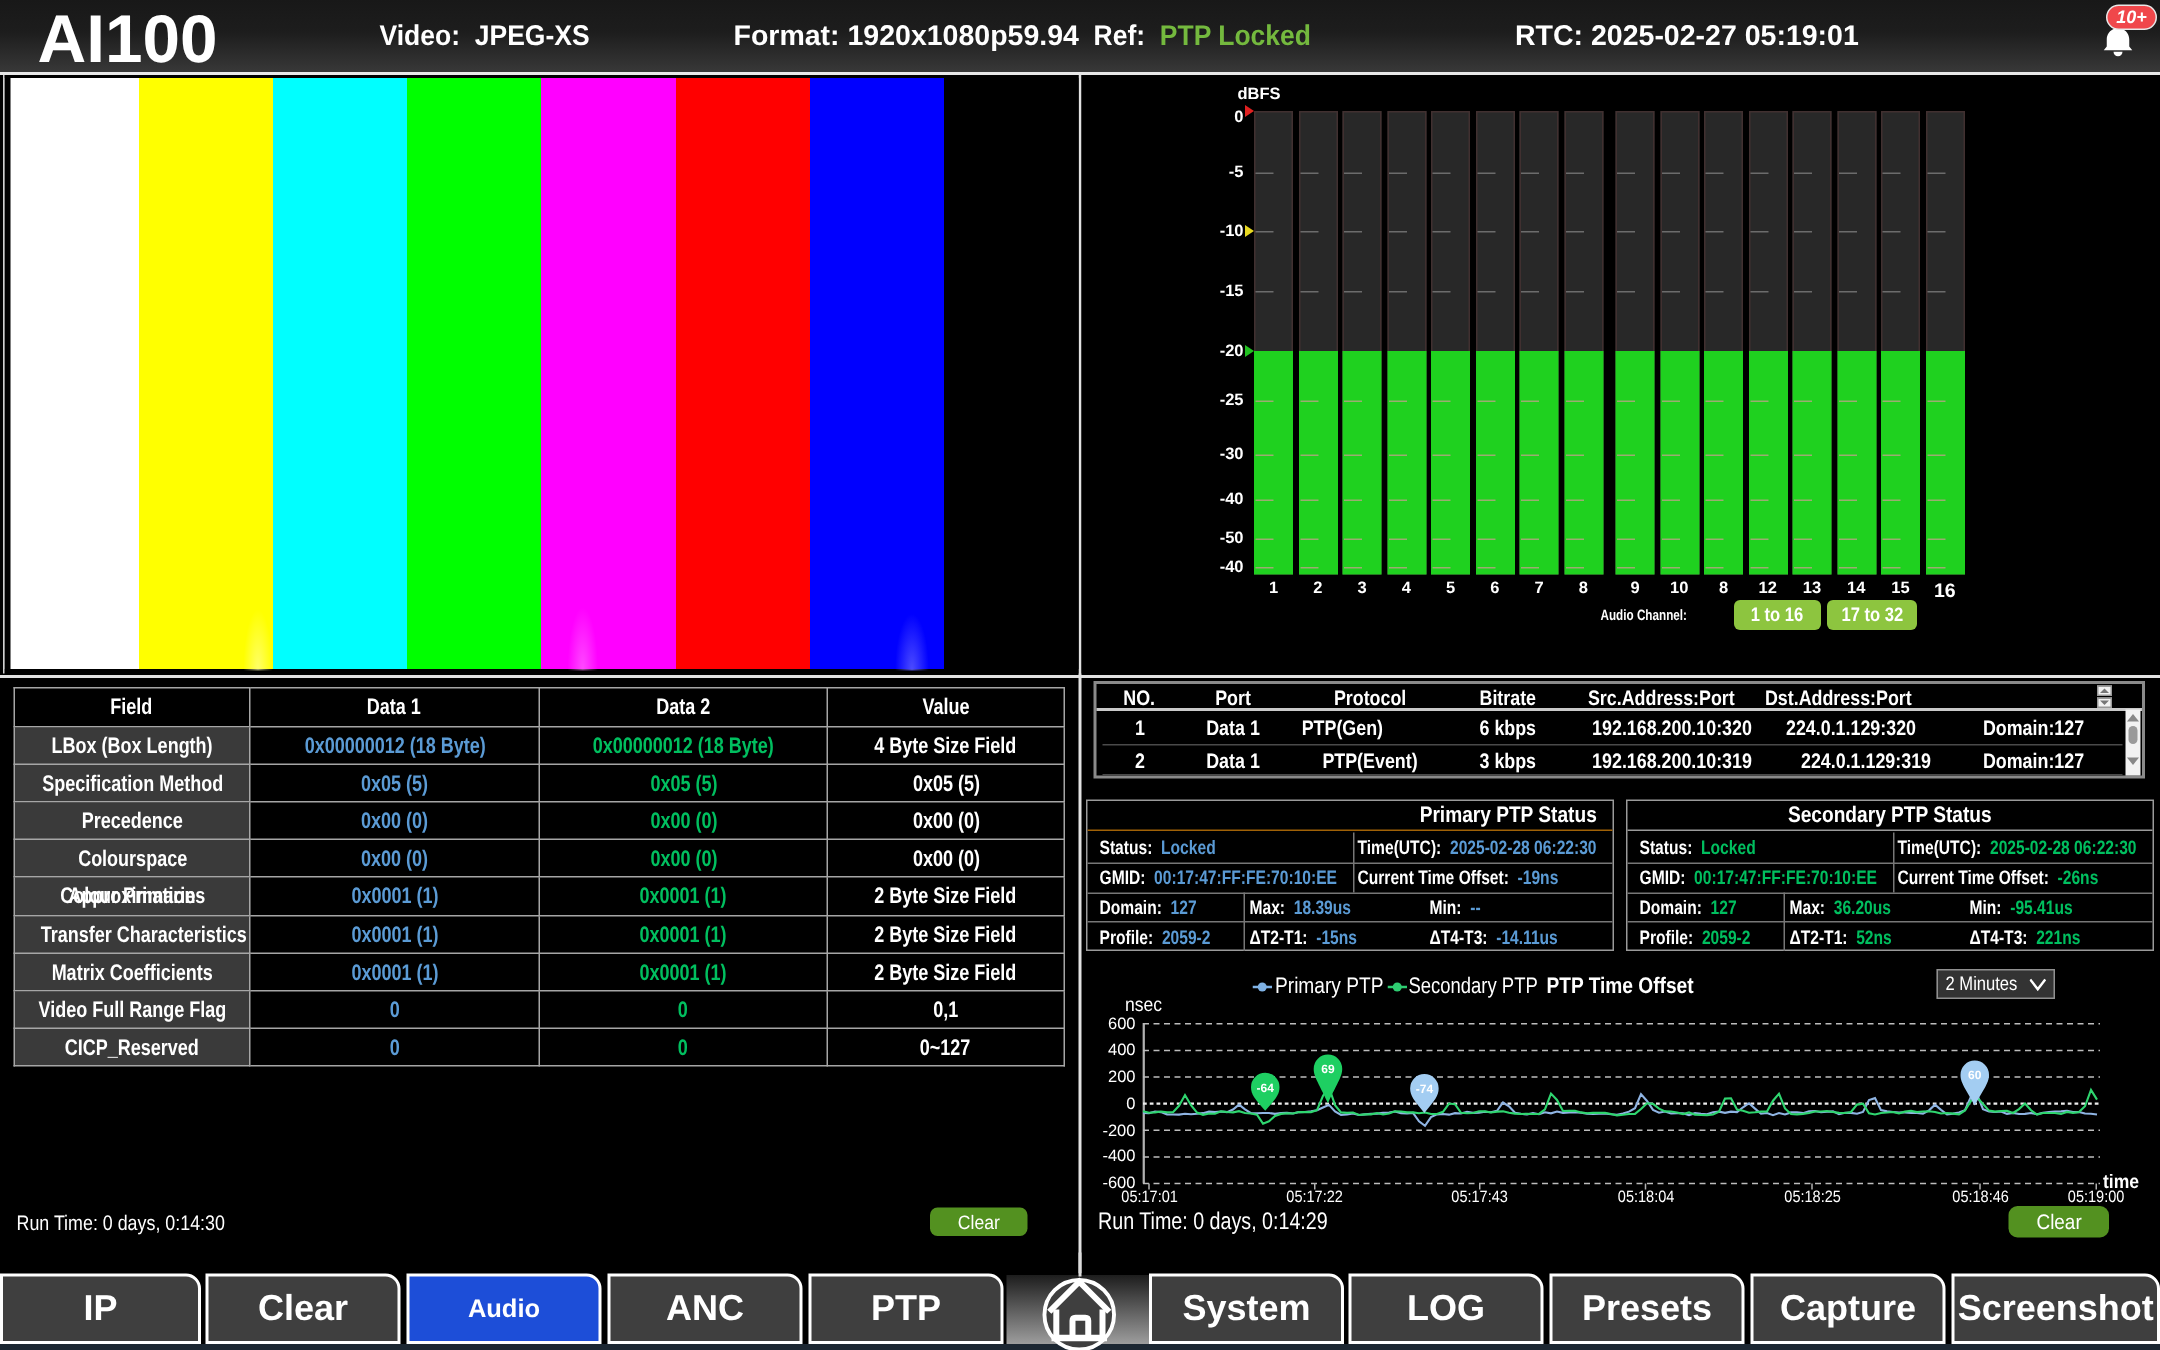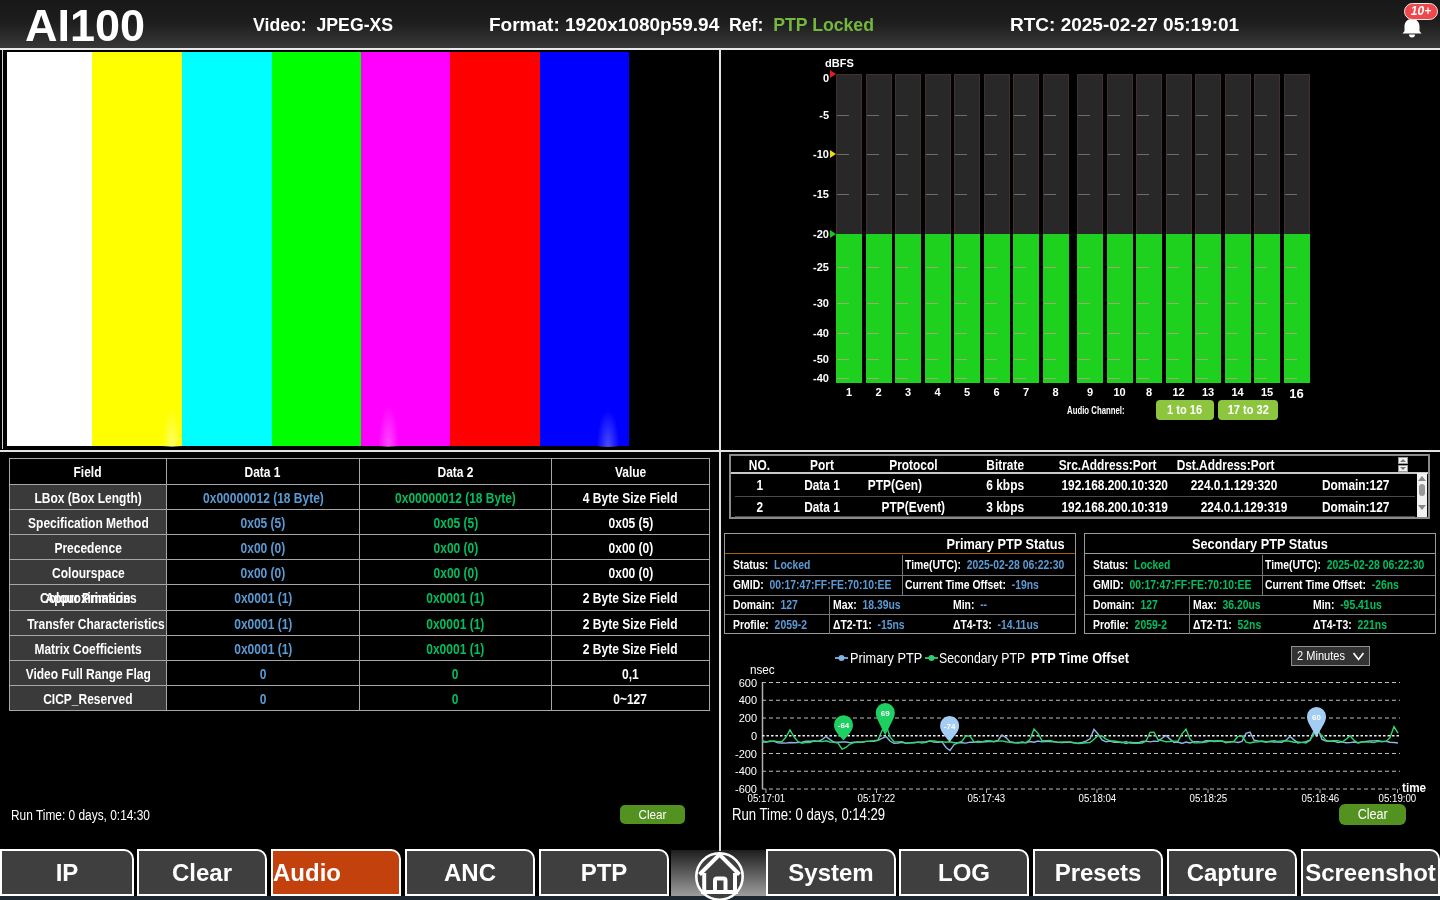--- a/index.html
+++ b/index.html
@@ -443,21 +443,21 @@
     <path d="M1316.5 737 C1309.5 724.5 1307.0 721.5 1307.0 716.5 a9.5 9.5 0 1 1 19 0 C1326.0 721.5 1323.5 724.5 1316.5 737 Z" fill="#a3cdf2"></path>
     <text x="1316.5" y="719.5" font-size="8" font-weight="bold" fill="#fff" text-anchor="middle" font-family="Liberation Sans">60</text>
   </svg>
 <div class="abs" style="left:732px;top:806px;font-size:16px;color:#fff;"><span style="display:inline-block;white-space:nowrap;transform:scaleX(0.82);transform-origin:left center;">Run Time: 0 days, 0:14:29</span></div>
 <div class="abs" style="left:1339px;top:804px;width:67px;height:20.5px;background:#539120;border-radius:6px;color:#fff;font-size:14px;text-align:center;line-height:20px;"><span style="display:inline-block;white-space:nowrap;transform:scaleX(0.9);transform-origin:center center;">Clear</span></div>
 <div class="abs" style="left:0;top:849px;width:1440px;height:51px;background:#000;">
     <div class="abs" style="left:671px;top:1px;width:95px;height:46px;background:linear-gradient(180deg,#1d1d1d,#9d9d9d);"></div>
     <div class="abs" style="left:0;top:47px;width:1440px;height:4px;background:#1c2732;"></div>
     <div class="abs b" style="left:0px;top:0px;width:134px;height:47px;background:#3f3f3f;border:2px solid #fff;border-radius:0 10px 0 0;color:#fff;font-size:24px;text-align:center;line-height:43px;">IP</div>
     <div class="abs b" style="left:137px;top:0px;width:130px;height:47px;background:#3f3f3f;border:2px solid #fff;border-radius:0 10px 0 0;color:#fff;font-size:24px;text-align:center;line-height:43px;">Clear</div>
-    <div class="abs b" style="left:271px;top:0px;width:130px;height:47px;background:#c2410c;border:2px solid #fff;border-radius:0 10px 0 0;color:#fff;font-size:24px;text-align:left;line-height:43px;">Audio</div>
+    <div class="abs b" style="left:271px;top:0px;width:130px;height:47px;background:#1d4ed8;border:2px solid #fff;border-radius:0 10px 0 0;color:#fff;font-size:17px;text-align:center;line-height:43px;">Audio</div>
     <div class="abs b" style="left:405px;top:0px;width:130px;height:47px;background:#3f3f3f;border:2px solid #fff;border-radius:0 10px 0 0;color:#fff;font-size:24px;text-align:center;line-height:43px;">ANC</div>
     <div class="abs b" style="left:539px;top:0px;width:130px;height:47px;background:#3f3f3f;border:2px solid #fff;border-radius:0 10px 0 0;color:#fff;font-size:24px;text-align:center;line-height:43px;">PTP</div>
     <div class="abs b" style="left:766px;top:0px;width:130px;height:47px;background:#3f3f3f;border:2px solid #fff;border-radius:0 10px 0 0;color:#fff;font-size:24px;text-align:center;line-height:43px;">System</div>
     <div class="abs b" style="left:899px;top:0px;width:130px;height:47px;background:#3f3f3f;border:2px solid #fff;border-radius:0 10px 0 0;color:#fff;font-size:24px;text-align:center;line-height:43px;">LOG</div>
     <div class="abs b" style="left:1033px;top:0px;width:130px;height:47px;background:#3f3f3f;border:2px solid #fff;border-radius:0 10px 0 0;color:#fff;font-size:24px;text-align:center;line-height:43px;">Presets</div>
     <div class="abs b" style="left:1167px;top:0px;width:130px;height:47px;background:#3f3f3f;border:2px solid #fff;border-radius:0 10px 0 0;color:#fff;font-size:24px;text-align:center;line-height:43px;">Capture</div>
     <div class="abs b" style="left:1301px;top:0px;width:139px;height:47px;background:#3f3f3f;border:2px solid #fff;border-radius:0 10px 0 0;color:#fff;font-size:24px;text-align:center;line-height:43px;">Screenshot</div>
     <div class="abs" style="left:718.5px;top:-14px;width:2px;height:16px;background:#dcdcdc;"></div>
     <svg class="abs" style="left:694px;top:2px;" width="51" height="50" viewBox="0 0 51 50">
 <circle cx="25.5" cy="25.5" r="23.2" fill="#3f3f3f" stroke="#fff" stroke-width="2.6"></circle>

